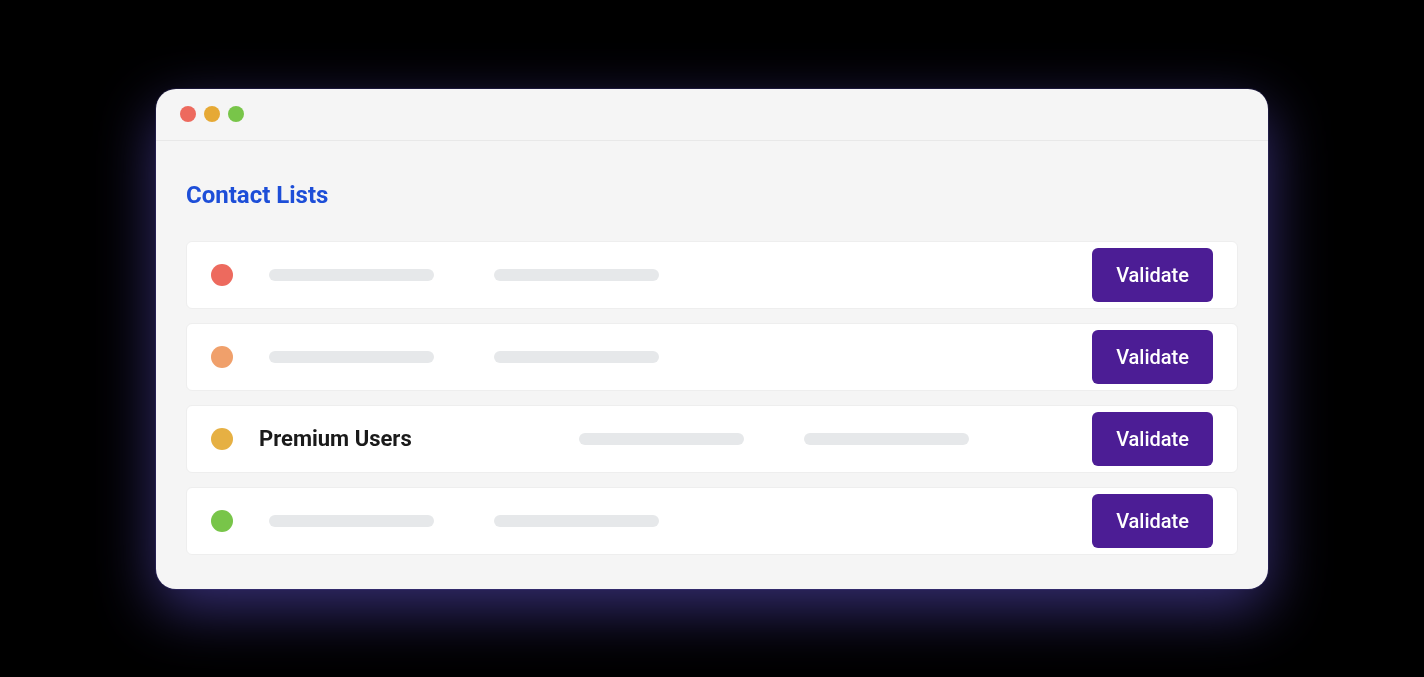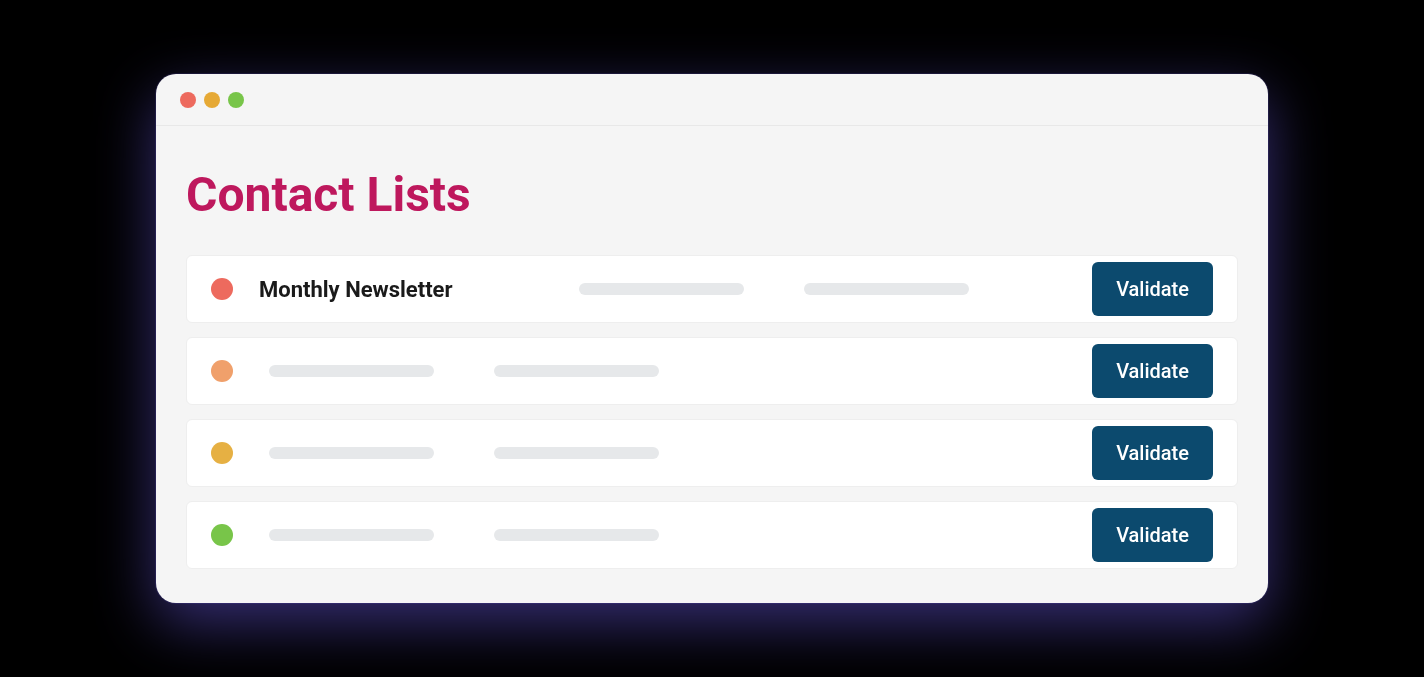--- a/index.html
+++ b/index.html
@@ -44,23 +44,23 @@
     
     .tl-red { background: #ed6a5e; }
     .tl-yellow { background: #e6a935; }
     .tl-green { background: #78c549; }
     
     .content {
       padding: 40px 30px 34px 30px;
     }
     
     .page-title {
-      font-size: 48px;
+      font-size: 24px;
       font-weight: 700;
-      color: #be185d;
+      color: #1d4ed8;
       margin-bottom: 32px;
     }
     
     .list-container {
       display: flex;
       flex-direction: column;
       gap: 14px;
     }
     
     .list-row {
@@ -100,21 +100,21 @@
     .placeholder-bar {
       height: 12px;
       background: #e6e8ea;
       border-radius: 6px;
     }
     
     .ph-1 { width: 165px; }
     .ph-2 { width: 165px; }
     
     .validate-btn {
-      background: #0c4a6e;
+      background: #4c1d95;
       color: #ffffff;
       border: none;
       border-radius: 6px;
       padding: 15px 24px;
       font-size: 20px;
       font-weight: 500;
       cursor: pointer;
       flex-shrink: 0;
       font-family: inherit;
     }
@@ -129,39 +129,39 @@
     <div class="traffic-light tl-green"></div>
   </div>
 
   <div class="content">
     <h1 class="page-title">Contact Lists</h1>
 
     <div class="list-container">
 
       <div class="list-row">
         <div class="row-dot" style="background:#ed6a5e"></div>
-        <div class="row-name">Monthly Newsletter</div>
         <div class="placeholder-group">
           <div class="placeholder-bar ph-1"></div>
           <div class="placeholder-bar ph-2"></div>
         </div>
         <button class="validate-btn">Validate</button>
       </div>
 
       <div class="list-row">
         <div class="row-dot" style="background:#f0a06b"></div>
         <div class="placeholder-group">
           <div class="placeholder-bar ph-1"></div>
           <div class="placeholder-bar ph-2"></div>
         </div>
         <button class="validate-btn">Validate</button>
       </div>
 
       <div class="list-row">
         <div class="row-dot" style="background:#e6b043"></div>
+        <div class="row-name">Premium Users</div>
         <div class="placeholder-group">
           <div class="placeholder-bar ph-1"></div>
           <div class="placeholder-bar ph-2"></div>
         </div>
         <button class="validate-btn">Validate</button>
       </div>
 
       <div class="list-row">
         <div class="row-dot" style="background:#78c549"></div>
         <div class="placeholder-group">

